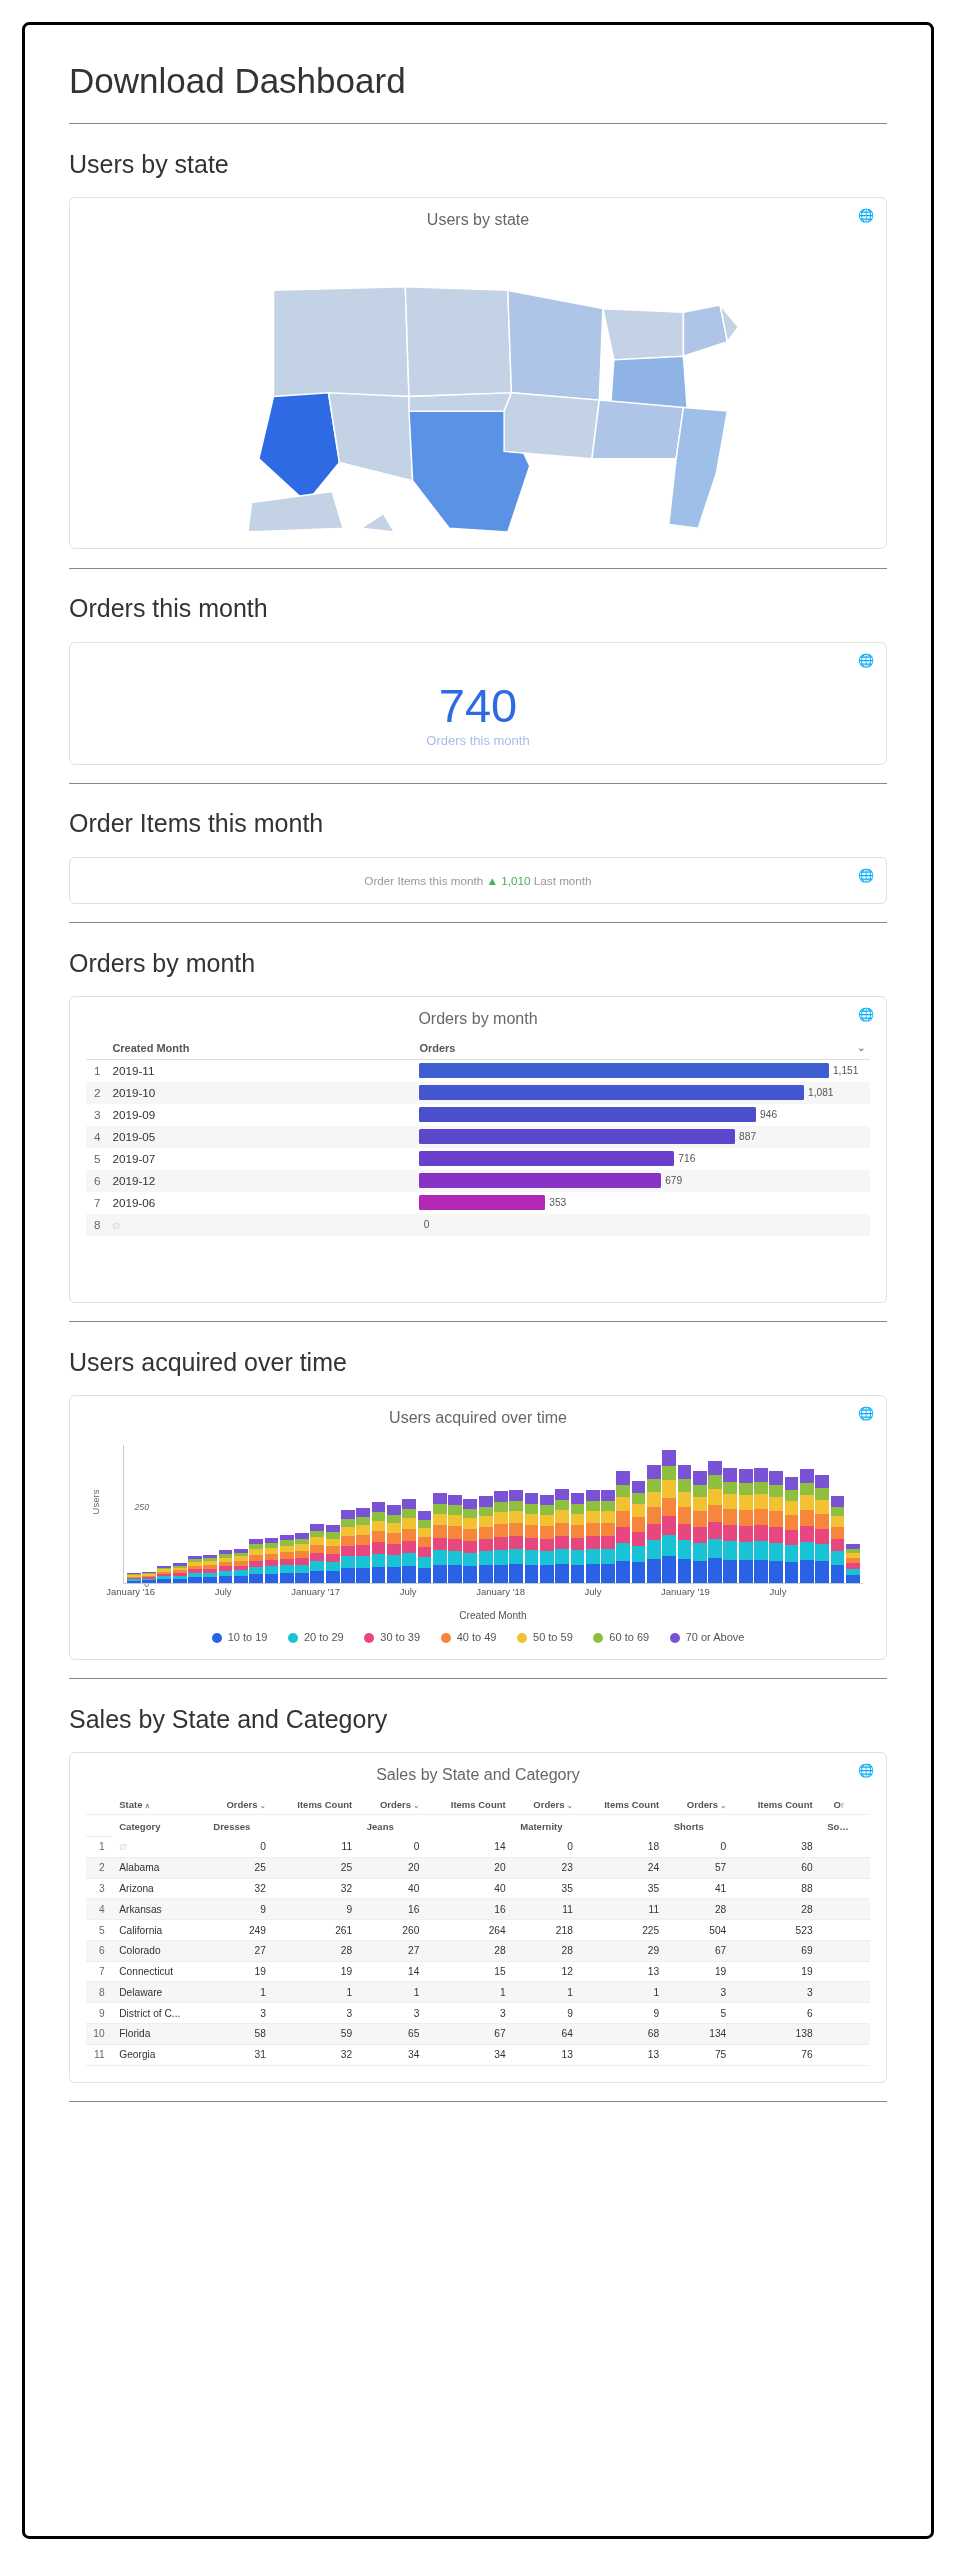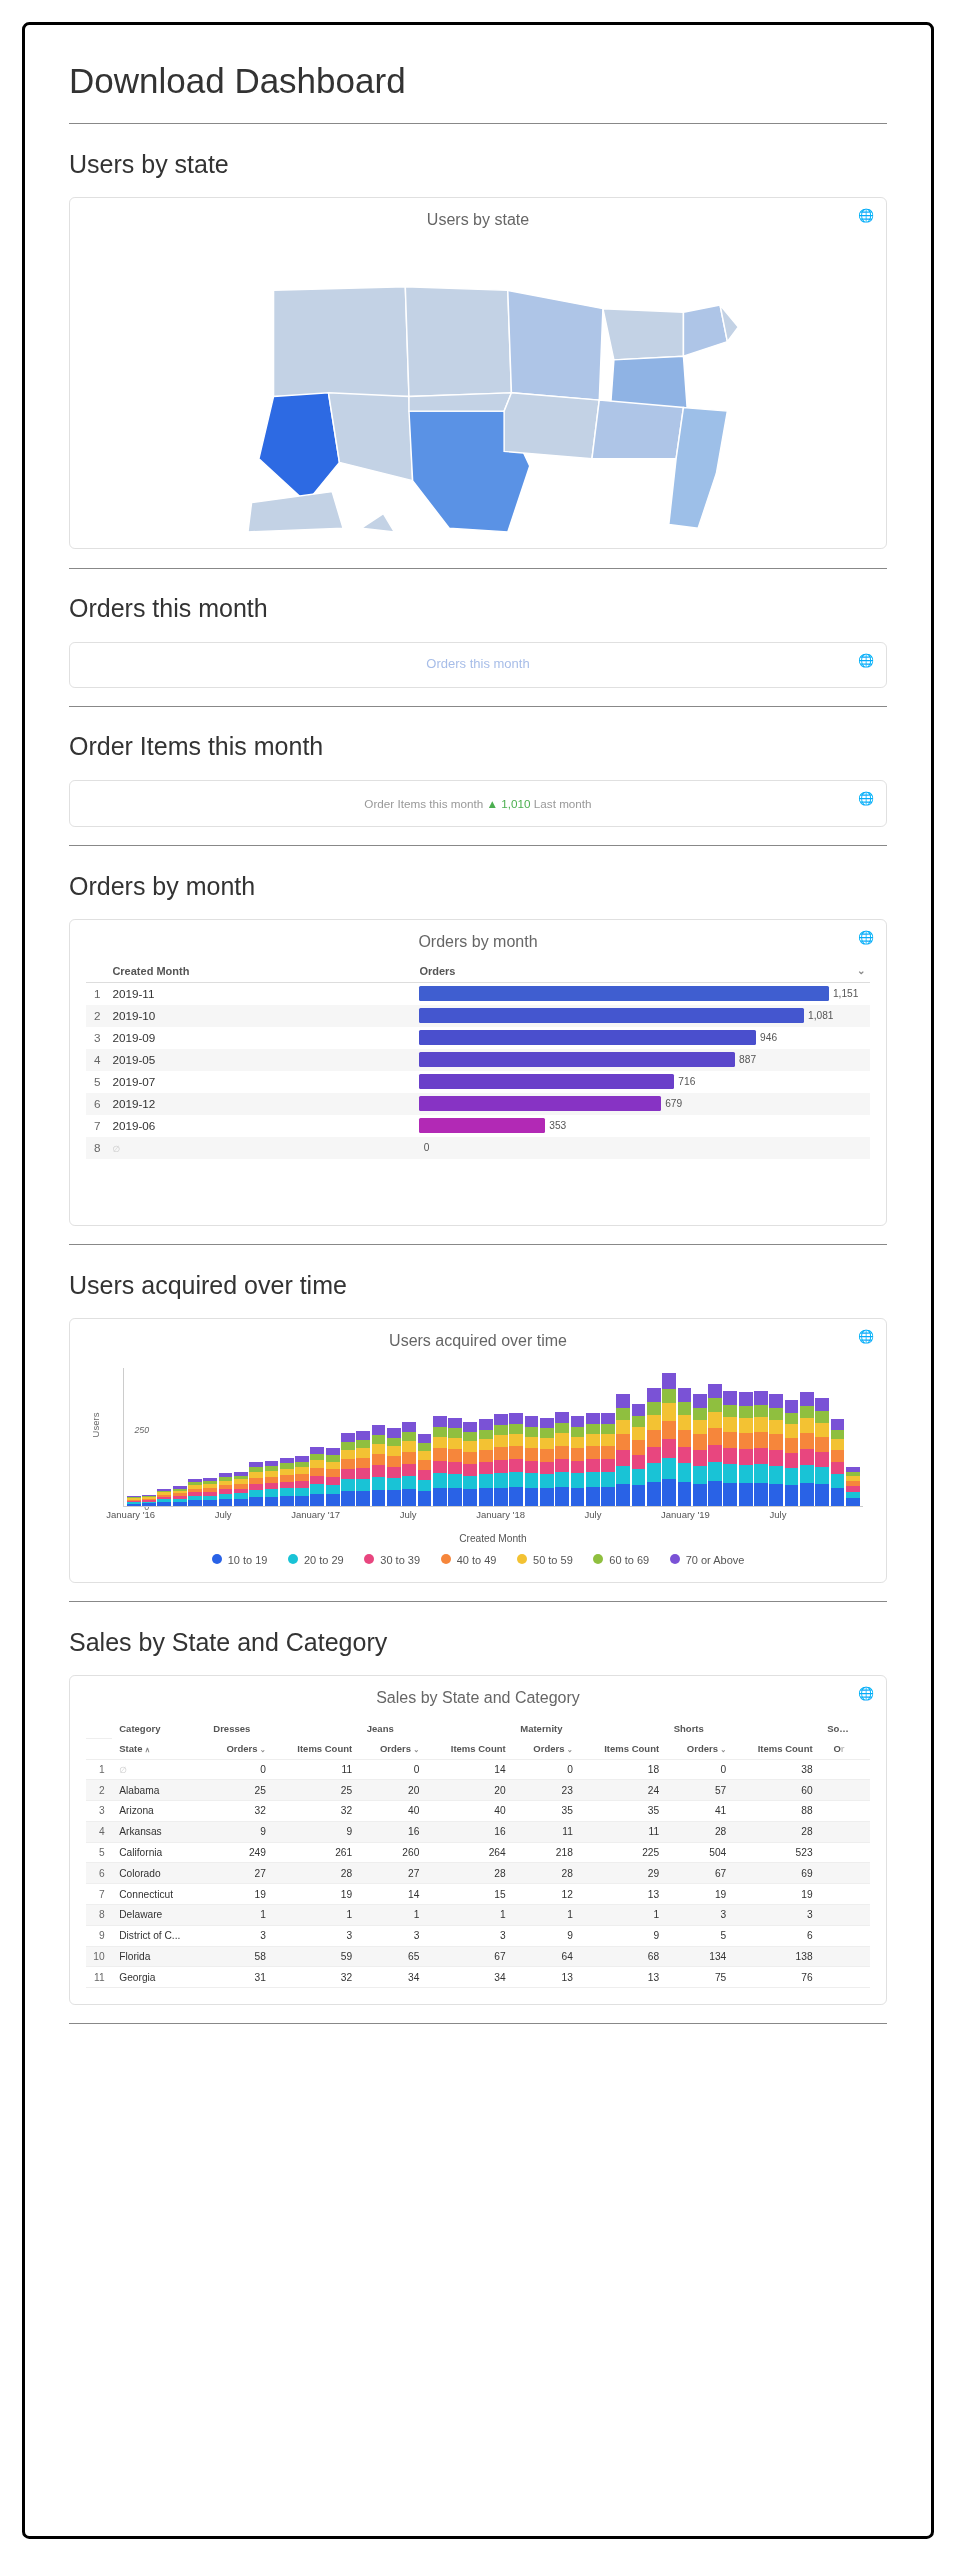--- a/index.html
+++ b/index.html
@@ -121,21 +121,21 @@
   .ua-ylabel { position: absolute; left: 4.4px; top: 50%; transform: rotate(-90deg) translate(14.6px, 0); transform-origin: left top; font-size: 9.5px; color: #666;}
   .ua-bars { display: flex; align-items: flex-end; height: 139px; border-bottom: 0.7px solid #ccc; border-left: 0.7px solid #ccc; position: relative; gap: 1.5px; padding: 0 2.9px;}
   .ua-bar { flex: 1; display: flex; flex-direction: column-reverse; }
   .ua-seg { width: 100%; }
   .ua-ticks { position: absolute; left: 0; width: 29px; height: 100%; }
   .ua-tick { position: absolute; right: 2.9px; font-size: 8.8px; color: #666; transform: translateY(50%);}
   .ua-xaxis { display: flex; margin-top: 2.9px; font-size: 9.5px; color: #555; position: relative; height: 22px;}
   .ua-xlabel { position: absolute; transform: translateX(-50%); white-space: nowrap;}
   .ua-xtitle { text-align: center; font-size: 10.2px; color: #555; margin-top: 1.5px;}
   .ua-legend { display: flex; gap: 20.5px; justify-content: center; margin-top: 10.2px; flex-wrap: wrap; font-size: 11px; color: #555;}
-  .ua-legend .li { display: flex; align-items: flex-start; gap: 5.9px; }
+  .ua-legend .li { display: flex; align-items: flex-end; gap: 5.9px; }
   .ua-legend .sw { width: 10.2px; height: 10.2px; border-radius: 50%; display: inline-block;}
   
   .sales-scroll { overflow-x: auto; }
   .sales-table { border-collapse: collapse; font-size: 10.2px; width: 100%; min-width: 746px;}
   .sales-table th, .sales-table td { border-bottom: 0.7px solid #eee; padding: 4.4px 7.3px; text-align: right; white-space: nowrap;}
   .sales-table th { font-weight: 600; color: #555; font-size: 9.5px;}
   .sales-table th.cat-top { text-align: left; border-bottom: none; padding-top: 5.9px;}
   .sales-table th.state-h, .sales-table td.state { text-align: left; }
   .sales-table td.idx { text-align: right; color: #666; width: 22px;}
   .sales-table tr.data:nth-child(even) td { background: #f6f6f6; }
@@ -175,20 +175,21 @@
       <path fill="#c3d2e5" d="M50 360 L160 345 L175 395 L45 400 Z"></path>
       <path fill="#c3d2e5" d="M200 395 L230 375 L245 400 Z"></path>
     </g>
   </svg>
 </div>
 <hr class="sep">
 
 <h2 class="section-title">Orders this month</h2>
 <div class="panel">
   <span class="globe-icon">🌐</span>
+  <div class="kpi-big">740</div>
   <div class="kpi-sub">Orders this month</div>
 </div>
 <hr class="sep">
 
 <h2 class="section-title">Order Items this month</h2>
 <div class="panel">
   <span class="globe-icon">🌐</span>
   <div class="kpi-sub2">
     <span>Order Items this month</span>
     <span class="up">▲ 1,010</span>
@@ -788,41 +789,41 @@
 
 <h2 class="section-title">Sales by State and Category</h2>
 <div class="panel">
   <span class="globe-icon">🌐</span>
   <div class="panel-title">Sales by State and Category</div>
   <div class="sales-scroll">
     <table class="sales-table">
       <thead id="sales-head">
               <tr>
                 <th></th>
-                <th class="cat-top">Category</th>
-                <th class="cat-top" colspan="2">Dresses</th>
-                <th class="cat-top" colspan="2">Jeans</th>
-                <th class="cat-top" colspan="2">Maternity</th>
-                <th class="cat-top" colspan="2">Shorts</th>
-                <th class="cat-top" colspan="2">So…</th>
-              </tr>
-              <tr>
-                <th></th>
                 <th class="state-h">State<span class="small-chev">∧</span></th>
                 <th>Orders<span class="small-chev">⌄</span></th>
                 <th>Items Count</th>
                 <th>Orders<span class="small-chev">⌄</span></th>
                 <th>Items Count</th>
                 <th>Orders<span class="small-chev">⌄</span></th>
                 <th>Items Count</th>
                 <th>Orders<span class="small-chev">⌄</span></th>
                 <th>Items Count</th>
                 <th>O<span style="opacity:.4">r</span></th>
                 <th></th>
               </tr>
+              <tr>
+                <th></th>
+                <th class="cat-top">Category</th>
+                <th class="cat-top" colspan="2">Dresses</th>
+                <th class="cat-top" colspan="2">Jeans</th>
+                <th class="cat-top" colspan="2">Maternity</th>
+                <th class="cat-top" colspan="2">Shorts</th>
+                <th class="cat-top" colspan="2">So…</th>
+              </tr>
             </thead>
       <tbody id="sales-body">
               <tr class="data">
                 <td class="idx">1</td>
                 <td class="state"><span class="empty-dot">∅</span></td>
                 <td>0</td>
                 <td>11</td>
                 <td>0</td>
                 <td>14</td>
                 <td>0</td>

